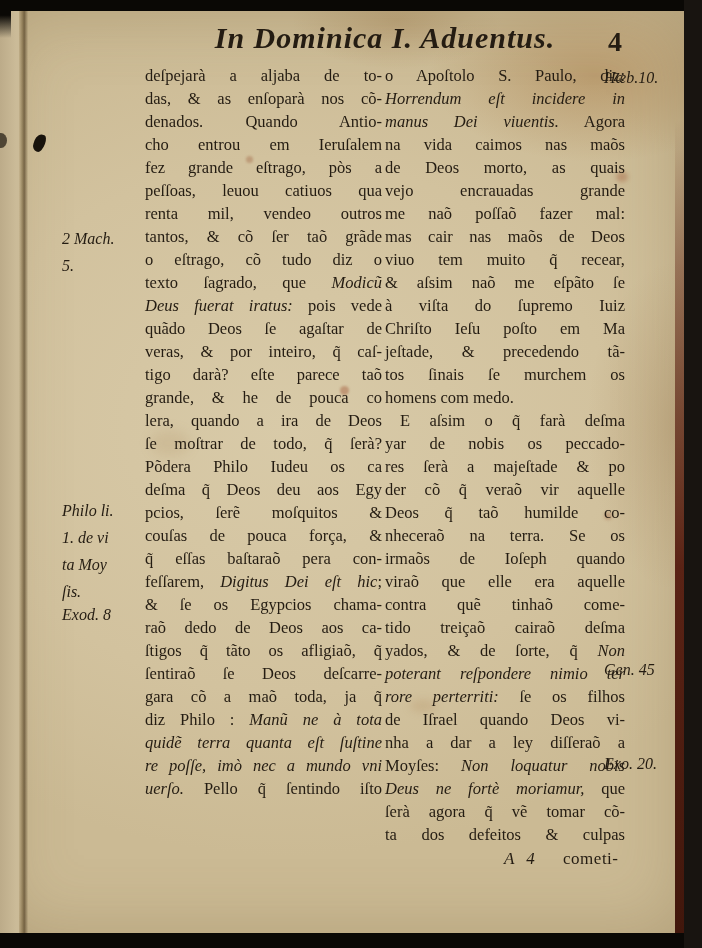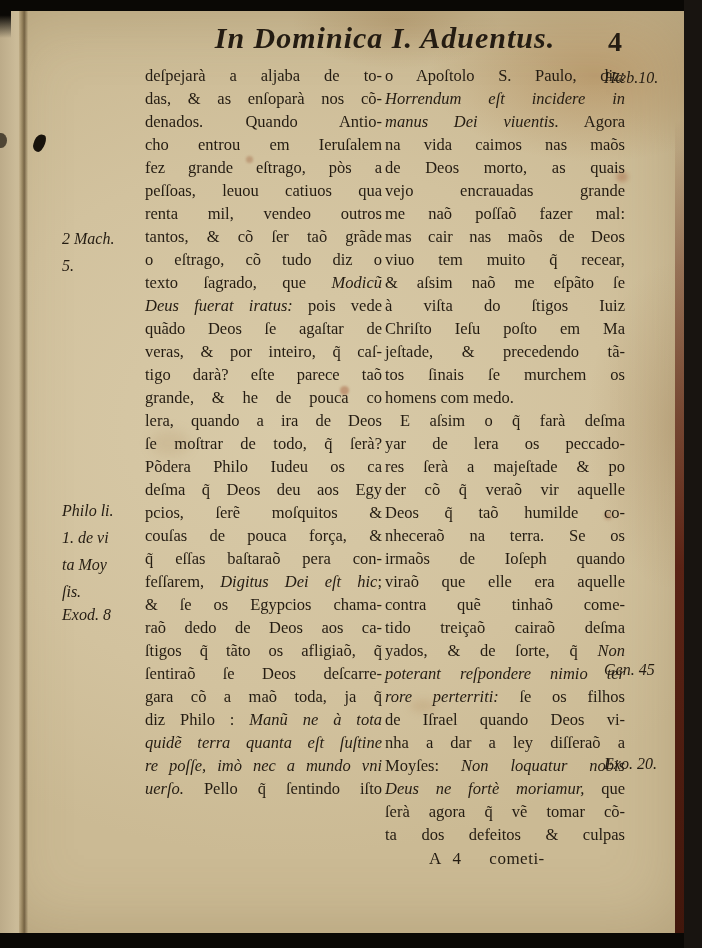--- a/index.html
+++ b/index.html
@@ -69,21 +69,21 @@
   .ro{font-style:normal;}
 
   .mnotes{position:absolute;top:0;height:948px;}
   .mnotes-left{left:62px;width:86px;}
   .mnotes-right{left:604px;width:96px;}
   .mnote{position:absolute;left:0;font-style:italic;font-size:16px;line-height:27px;}
 
   .footer-line{
     position:absolute;left:385px;top:847px;width:240px;font-size:17px;line-height:23px;
   }
-  .sig{margin-left:44px;letter-spacing:4px;}
+  .sig{margin-left:119px;letter-spacing:4px;font-style:italic;}
   .catchword{margin-left:20px;letter-spacing:0.5px;}
 </style>
 </head>
 <body>
 
 <div class="scan">
   <div class="paper"></div>
   <div class="gutter"></div>
   <div class="fold-line"></div>
   <div class="fore-edge"></div>
@@ -167,27 +167,27 @@
       <div class="line"><span class="ro">o Apoſtolo S. Paulo, diz:</span></div>
       <div class="line"><span class="it">Horrendum eſt incidere in</span></div>
       <div class="line"><span class="it">manus Dei viuentis.</span><span class="ro"> Agora</span></div>
       <div class="line"><span class="ro">na vida caimos nas maõs</span></div>
       <div class="line"><span class="ro">de Deos morto, as quais</span></div>
       <div class="line"><span class="ro">vejo encrauadas grande</span></div>
       <div class="line"><span class="ro">me naõ poſſaõ fazer mal:</span></div>
       <div class="line"><span class="ro">mas cair nas maõs de Deos</span></div>
       <div class="line"><span class="ro">viuo tem muito q̃ recear,</span></div>
       <div class="line"><span class="ro">&amp; aſsim naõ me eſpãto ſe</span></div>
-      <div class="line"><span class="ro">à viſta do ſtigos Iuiz</span></div>
+      <div class="line"><span class="ro">à viſta do ſupremo Iuiz</span></div>
       <div class="line"><span class="ro">Chriſto Ieſu poſto em Ma</span></div>
       <div class="line"><span class="ro">jeſtade, &amp; precedendo tã-</span></div>
       <div class="line"><span class="ro">tos ſinais ſe murchem os</span></div>
       <div class="line left"><span class="ro">homens com medo.</span></div>
       <div class="line indent"><span class="ro">E aſsim o q̃ farà deſma</span></div>
-      <div class="line"><span class="ro">yar de lera os peccado-</span></div>
+      <div class="line"><span class="ro">yar de nobis os peccado-</span></div>
       <div class="line"><span class="ro">res ſerà a majeſtade &amp; po</span></div>
       <div class="line"><span class="ro">der cõ q̃ veraõ vir aquelle</span></div>
       <div class="line"><span class="ro">Deos q̃ taõ humilde co-</span></div>
       <div class="line"><span class="ro">nheceraõ na terra. Se os</span></div>
       <div class="line"><span class="ro">irmaõs de Ioſeph quando</span></div>
       <div class="line"><span class="ro">viraõ que elle era aquelle</span></div>
       <div class="line"><span class="ro">contra quẽ tinhaõ come-</span></div>
       <div class="line"><span class="ro">tido treiçaõ cairaõ deſma</span></div>
       <div class="line"><span class="ro">yados, &amp; de ſorte, q̃ </span><span class="it">Non</span></div>
       <div class="line"><span class="it">poterant reſpondere nimio ter</span></div>

